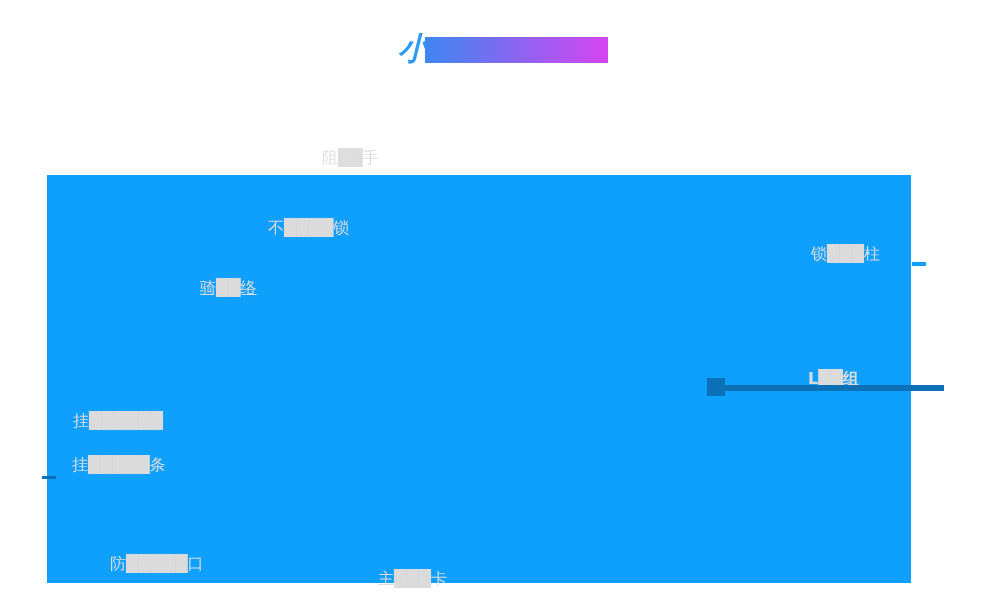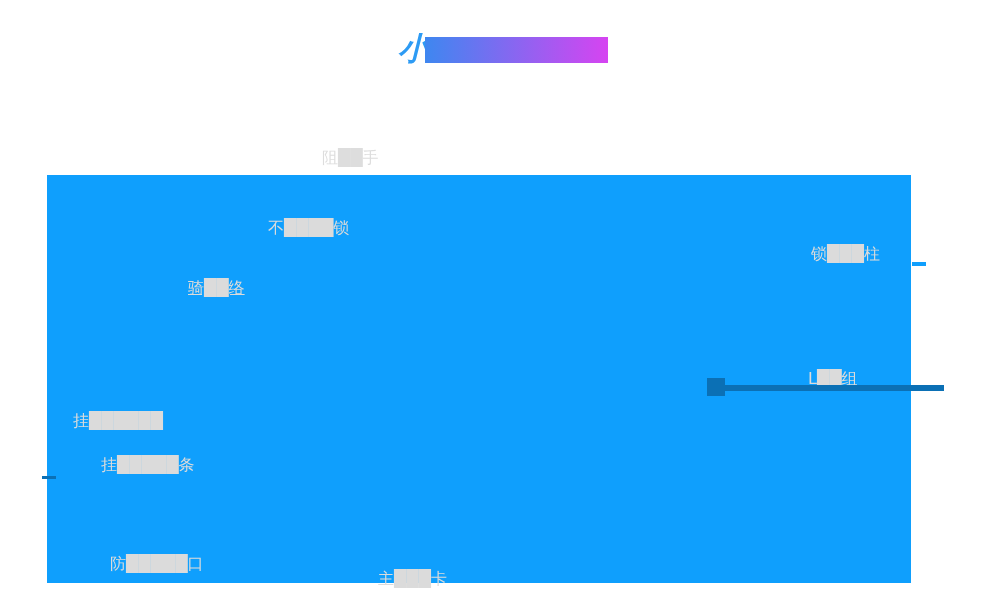--- a/index.html
+++ b/index.html
@@ -15,25 +15,25 @@
 
   
   .panel{position:absolute;left:47px;top:175px;width:864px;height:408px;
     background:var(--panel-blue,#0f9ffd);}
 
   
   .lbl{position:absolute;font-size:16px;line-height:18px;color:var(--label-gray,#dbdbdb);
     white-space:nowrap;letter-spacing:0px;}
   .lbl-frame{left:322px;top:149px;color:var(--frame-label-gray,#dddddd);}
   .lbl-1{left:268px;top:219px;text-align:right;}
-  .lbl-2{left:188px;top:279px;text-decoration:underline;}
+  .lbl-2{left:200px;top:279px;text-decoration:underline;}
   .lbl-3{left:811px;top:245px;}
-  .lbl-4{left:808px;top:370px;}
+  .lbl-4{left:808px;top:370px;font-weight:bold;}
   .lbl-5{left:73px;top:412px;}
-  .lbl-6{left:72px;top:456px;margin-left:29px;}
+  .lbl-6{left:72px;top:456px;}
   .lbl-7{left:110px;top:555px;text-align:center;}
   .lbl-8{left:378px;top:570px;}
 
   
   .led-marker{position:absolute;left:707px;top:378px;width:18px;height:18px;
     background:var(--accent-dark-blue,#0b70b5);}
   .led-line{position:absolute;left:723px;top:385px;width:221px;height:6px;
     background:var(--accent-dark-blue,#0b70b5);}
   .stub-right{position:absolute;left:912px;top:262px;width:14px;height:4px;
     background:var(--panel-blue,#0f9ffd);}

